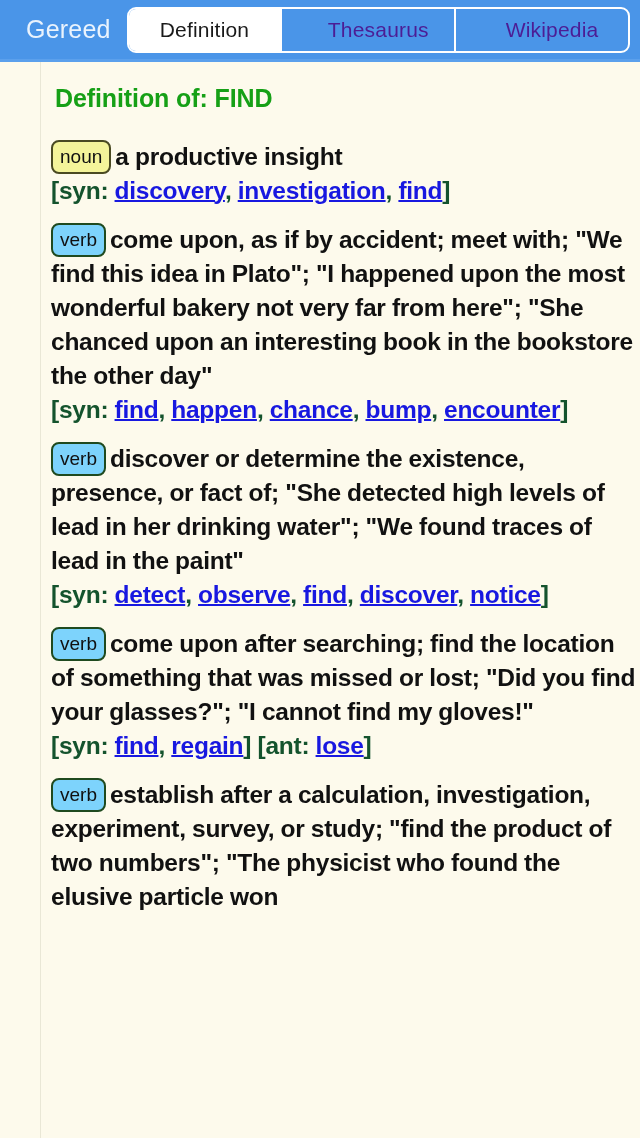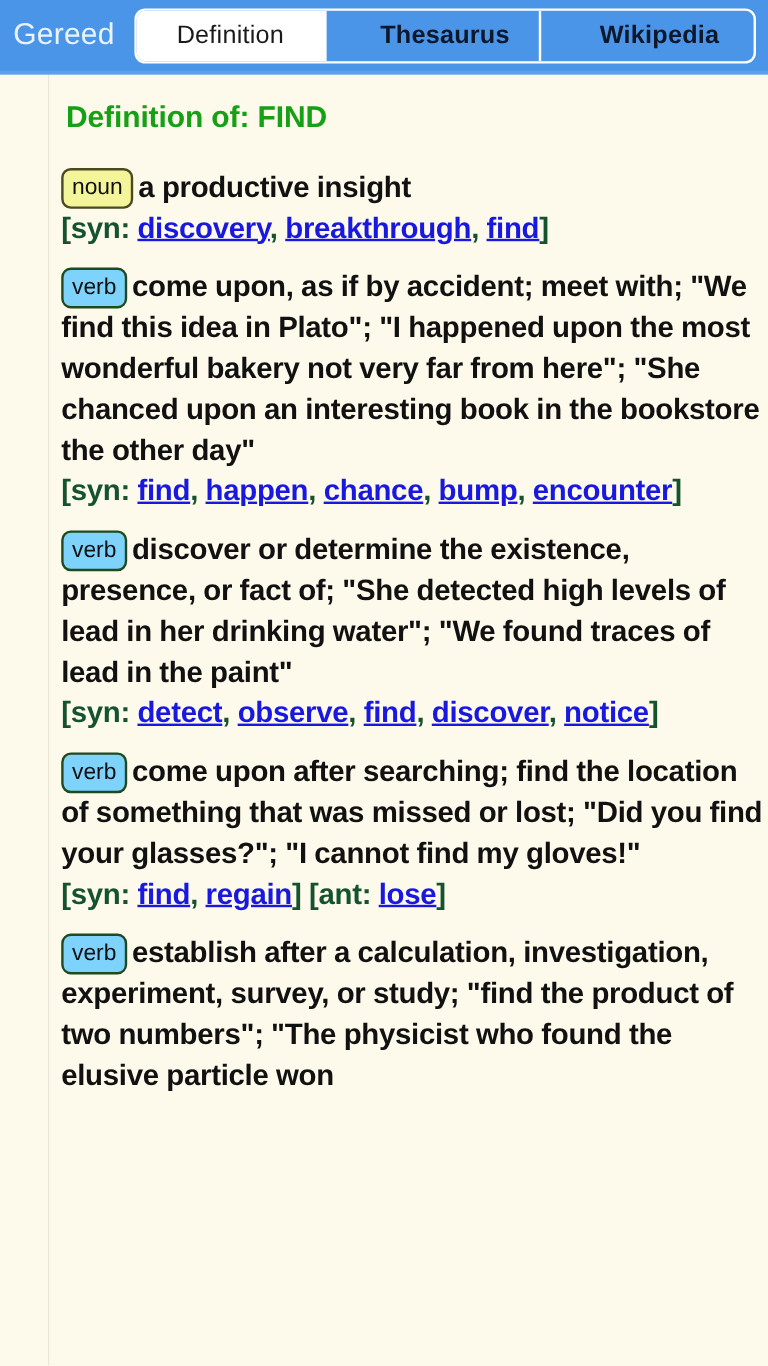--- a/index.html
+++ b/index.html
@@ -35,44 +35,44 @@
     padding: 0 6px 0 0;
     box-sizing: border-box;
     position: relative;
     border-bottom: 3px solid #5ba0ec;
   }
   .app-title {
     color: #eaf3fd;
     font-size: 25px;
     font-weight: 400;
     letter-spacing: 0.2px;
-    padding: 0 16px 0 11px;
+    padding: 0 16px 0 26px;
     white-space: nowrap;
     flex: 0 0 auto;
   }
   .segmented {
     flex: 1 1 auto;
     display: flex;
     align-items: stretch;
     height: 46px;
     border: 2px solid #ffffff;
     border-radius: 9px;
     overflow: hidden;
     margin-right: 4px;
     box-sizing: border-box;
     gap: 20px;
   }
   .seg-item {
     flex: 1 1 0;
     display: flex;
     align-items: center;
     justify-content: center;
-    color: #0f172a;
+    color: #4c1d95;
     font-size: 21px;
-    font-weight: 700;
+    font-weight: 400;
     letter-spacing: 0.2px;
     background: transparent;
     border-right: 2px solid #ffffff;
     box-sizing: border-box;
     white-space: nowrap;
     user-select: none;
   }
   .seg-item:last-child { border-right: none; }
   .seg-item.active {
     background: #ffffff;
@@ -154,21 +154,21 @@
     <div class="segmented" id="tabbar">
         <div class="seg-item active">Definition</div>
         <div class="seg-item">Thesaurus</div>
         <div class="seg-item">Wikipedia</div>
       </div>
   </div>
 
   <div class="content">
     <div class="page-title">Definition of: FIND</div>
     <div class="entries" id="entrylist">
-        <div class="entry"><span class="badge noun">noun</span><span class="gloss">a productive insight</span><br><span class=""><span class="bracket">[syn: </span><a class="syn">discovery</a><span class="bracket">, </span><a class="syn">breakthrough</a><span class="bracket">, </span><a class="syn">find</a><span class="bracket">]</span></span></div>
+        <div class="entry"><span class="badge noun">noun</span><span class="gloss">a productive insight</span><br><span class=""><span class="bracket">[syn: </span><a class="syn">discovery</a><span class="bracket">, </span><a class="syn">investigation</a><span class="bracket">, </span><a class="syn">find</a><span class="bracket">]</span></span></div>
         <div class="entry"><span class="badge verb">verb</span><span class="gloss">come upon, as if by accident; meet with; "We find this idea in Plato"; "I happened upon the most wonderful bakery not very far from here"; "She chanced upon an interesting book in the bookstore the other day"</span><br><span class=""><span class="bracket">[syn: </span><a class="syn">find</a><span class="bracket">, </span><a class="syn">happen</a><span class="bracket">, </span><a class="syn">chance</a><span class="bracket">, </span><a class="syn">bump</a><span class="bracket">, </span><a class="syn">encounter</a><span class="bracket">]</span></span></div>
         <div class="entry"><span class="badge verb">verb</span><span class="gloss">discover or determine the existence, presence, or fact of; "She detected high levels of lead in her drinking water"; "We found traces of lead in the paint"</span><br><span class=""><span class="bracket">[syn: </span><a class="syn">detect</a><span class="bracket">, </span><a class="syn">observe</a><span class="bracket">, </span><a class="syn">find</a><span class="bracket">, </span><a class="syn">discover</a><span class="bracket">, </span><a class="syn">notice</a><span class="bracket">]</span></span></div>
         <div class="entry"><span class="badge verb">verb</span><span class="gloss">come upon after searching; find the location of something that was missed or lost; "Did you find your glasses?"; "I cannot find my gloves!"</span><br><span class=""><span class="bracket">[syn: </span><a class="syn">find</a><span class="bracket">, </span><a class="syn">regain</a><span class="bracket">]</span></span><span> </span><span class=""><span class="bracket">[ant: </span><a class="syn">lose</a><span class="bracket">]</span></span></div>
         <div class="entry"><span class="badge verb">verb</span><span class="gloss">establish after a calculation, investigation, experiment, survey, or study; "find the product of two numbers"; "The physicist who found the elusive particle won</span></div>
       </div>
   </div>
 
 </div>
 
 </body></html>

